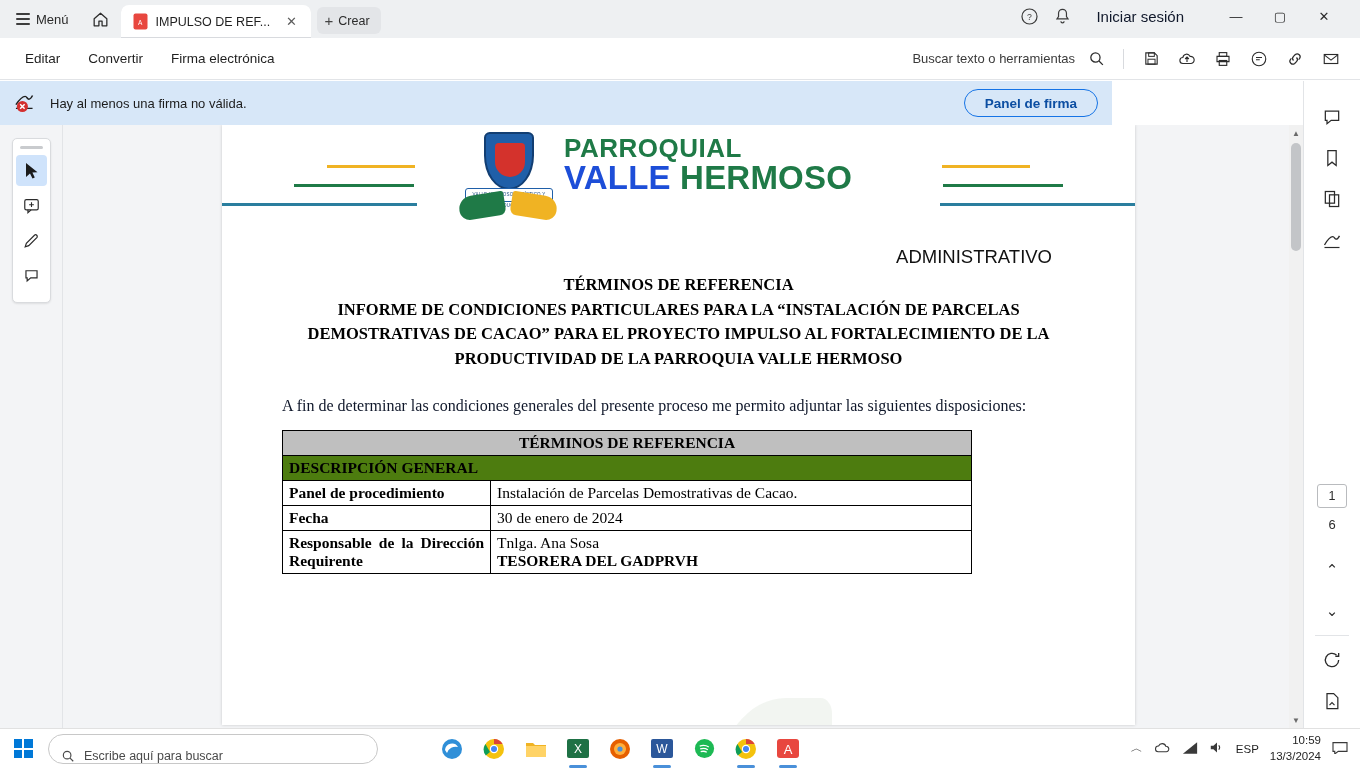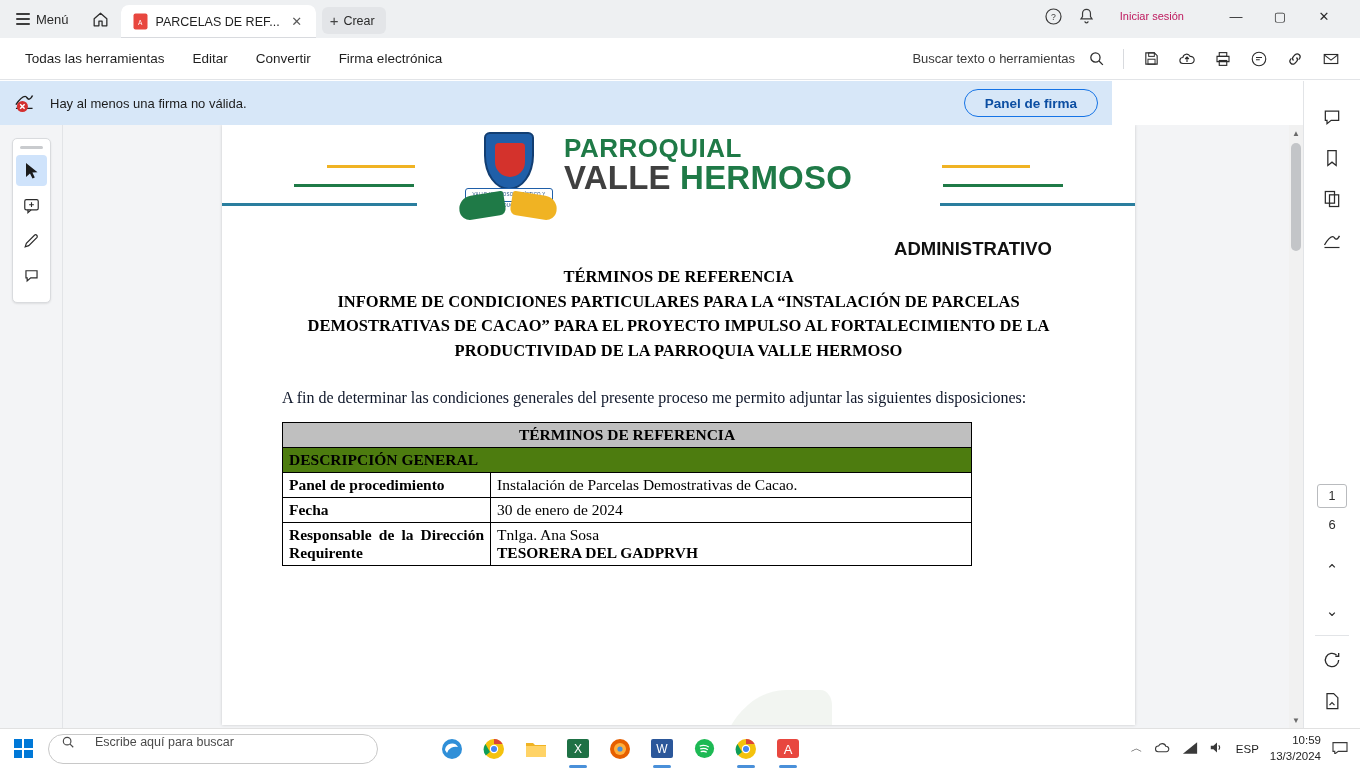--- a/index.html
+++ b/index.html
@@ -51,21 +51,21 @@
     font-size: 12.5px; color: #2b2b2b; cursor: pointer;
   }
   .plus { font-size: 15px; line-height: 1; color: #444; }
 
   .tabstrip-right {
     margin-left: auto; display: flex; align-items: center; gap: 14px;
     padding: 0 14px 6px 0; height: 38px;
   }
   .circ-ico { width: 19px; height: 19px; cursor: pointer; }
   .signin {
-    font-size: 11px; color: #be185d; padding: 0 10px; cursor: pointer;
+    font-size: 15px; color: #0f172a; padding: 0 10px; cursor: pointer;
   }
   .wbtn { width: 44px; height: 38px; display: flex; align-items: center; justify-content: center;
           font-size: 13px; color: #2b2b2b; cursor: pointer; }
   .win-group { display: flex; align-items: flex-start; height: 38px; margin-left: 6px; }
 
   
   .toolbar {
     position: absolute; top: 38px; left: 0; width: 1360px; height: 42px;
     background: #ffffff; border-bottom: 1px solid #e2e4e7;
     display: flex; align-items: center;
@@ -143,25 +143,25 @@
     background: #1f7a47; border-radius: 20px 4px 10px 16px; transform: rotate(-9deg);
   }
   .crest .hand2 {
     position: absolute; left: 52px; top: 66px; width: 46px; height: 24px;
     background: #f0b323; border-radius: 4px 20px 16px 10px; transform: rotate(9deg);
   }
   .lh-text { position: absolute; left: 342px; top: 10px; line-height: 1; }
   .lh-gad { font-size: 26px; font-weight: bold; color: #1f7a47; letter-spacing: .5px; }
   .lh-parroquial { font-size: 26px; font-weight: bold; color: #1f7a47; letter-spacing: .5px; }
   .lh-valle { font-size: 33px; font-weight: bold; letter-spacing: .2px; }
-  .lh-valle .v1 { color: #404040; }
+  .lh-valle .v1 { color: #1d4ed8; }
   .lh-valle .v2 { color: #1f7a47; }
 
   .doc-body { padding: 0 60px; position: relative; }
-  .doc-admin { text-align: right; font-size: 18.5px; font-weight: bold; color: #111; padding-right: 23px; margin-top: 8px; }
+  .doc-admin { text-align: right; font-size: 18.5px; font-weight: normal; color: #111; padding-right: 23px; margin-top: 16px; }
   .doc-h1 { text-align: center; font-family: "Liberation Serif", serif; font-weight: bold; font-size: 16.5px; color: #000; margin-top: 7px; }
   .doc-h2 {
     text-align: center; font-family: "Liberation Serif", serif; font-weight: bold;
     font-size: 16.5px; color: #000; line-height: 1.47; margin-top: 3px; padding: 0 12px;
   }
   .doc-p {
     font-family: "Liberation Serif", serif; font-size: 16px; color: #0f172a;
     line-height: 1.48; margin-top: 23px; padding: 0 8px 0 0;
   }
 
@@ -211,21 +211,21 @@
     background: #ffffff; border-top: 1px solid #e1e1e1; display: flex; align-items: center;
   }
   .start {
     width: 46px; height: 40px; display: flex; align-items: center; justify-content: center; cursor: pointer;
   }
   .win-logo { width: 19px; height: 19px; display: grid; grid-template-columns: 1fr 1fr;
               grid-template-rows: 1fr 1fr; gap: 2px; }
   .win-logo i { background: #0078d7; display: block; }
   .searchbox {
     width: 330px; height: 30px; margin-left: 2px; border: 1px solid #c8c8c8; border-radius: 15px;
-    background: #fff; display: flex; align-items: flex-start; padding: 0 12px; gap: 20px; cursor: text;
+    background: #fff; display: flex; align-items: flex-end; padding: 0 12px; gap: 9px; cursor: text;
   }
   .searchbox span { font-size: 12.5px; color: #4a4a4a; }
   .tb-apps { display: flex; align-items: center; gap: 14px; margin-left: 60px; }
   .app-ico { width: 28px; height: 28px; position: relative; border-radius: 4px; cursor: pointer;
              display: flex; align-items: center; justify-content: center; }
   .app-ico.run:after { content: ""; position: absolute; bottom: -5px; left: 50%; transform: translateX(-50%);
                        width: 18px; height: 3px; background: #4a90d9; border-radius: 2px; }
   .tray { margin-left: auto; display: flex; align-items: center; gap: 11px; padding-right: 10px; }
   .tray-ico { font-size: 12px; color: #3a3a3a; cursor: pointer; }
   .clock { font-size: 11.5px; color: #1f1f1f; line-height: 1.35; text-align: right; cursor: pointer; }
@@ -252,21 +252,21 @@
       </svg>
     </div>
 
     <div class="tab">
       <span class="tab-ico">
         <svg width="15" height="17" viewBox="0 0 15 17">
           <rect x="0.5" y="0.5" width="14" height="16" rx="2" fill="#e8473f"></rect>
           <text x="7.2" y="12" font-size="6.5" fill="#fff" text-anchor="middle" font-family="Liberation Sans, sans-serif">A</text>
         </svg>
       </span>
-      <span class="tab-label">PARCELAS DE REF...</span>
+      <span class="tab-label">IMPULSO DE REF...</span>
       <span class="tab-close">✕</span>
     </div>
 
     <div class="newtab">
       <span class="plus">+</span>
       <span>Crear</span>
     </div>
 
     <div class="tabstrip-right">
       <span class="circ-ico">
@@ -285,21 +285,20 @@
       <div class="win-group">
         <div class="wbtn">—</div>
         <div class="wbtn">▢</div>
         <div class="wbtn close">✕</div>
       </div>
     </div>
   </div>
 
   <div class="toolbar">
     <div class="toolbar-left">
-      <div class="tool-item">Todas las herramientas</div>
       <div class="tool-item">Editar</div>
       <div class="tool-item">Convertir</div>
       <div class="tool-item">Firma electrónica</div>
     </div>
     <div class="toolbar-right">
       <span class="search-label">Buscar texto o herramientas</span>
       <div class="tb-ico">
         <svg width="17" height="17" viewBox="0 0 24 24">
           <circle cx="10.5" cy="10.5" r="6.5" fill="none" stroke="#2b2b2b" stroke-width="1.8"></circle>
           <line x1="15.5" y1="15.5" x2="21" y2="21" stroke="#2b2b2b" stroke-width="1.8"></line>

